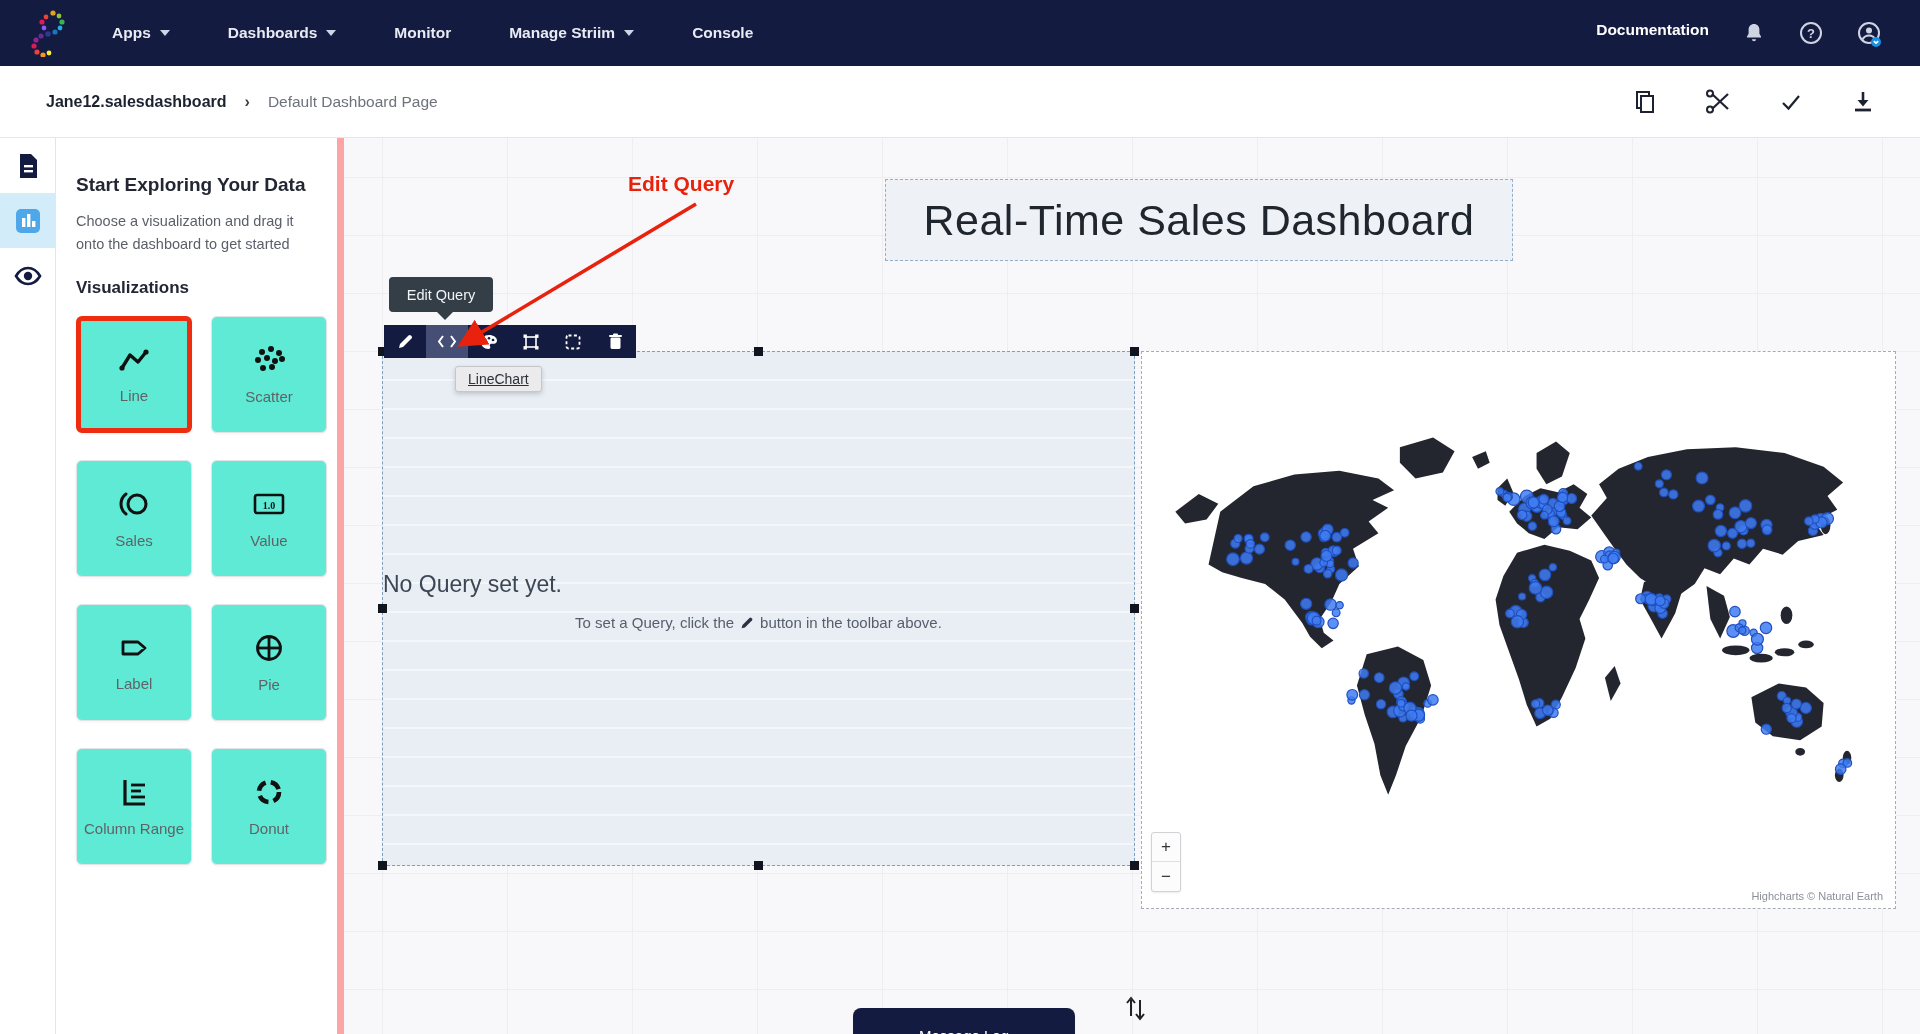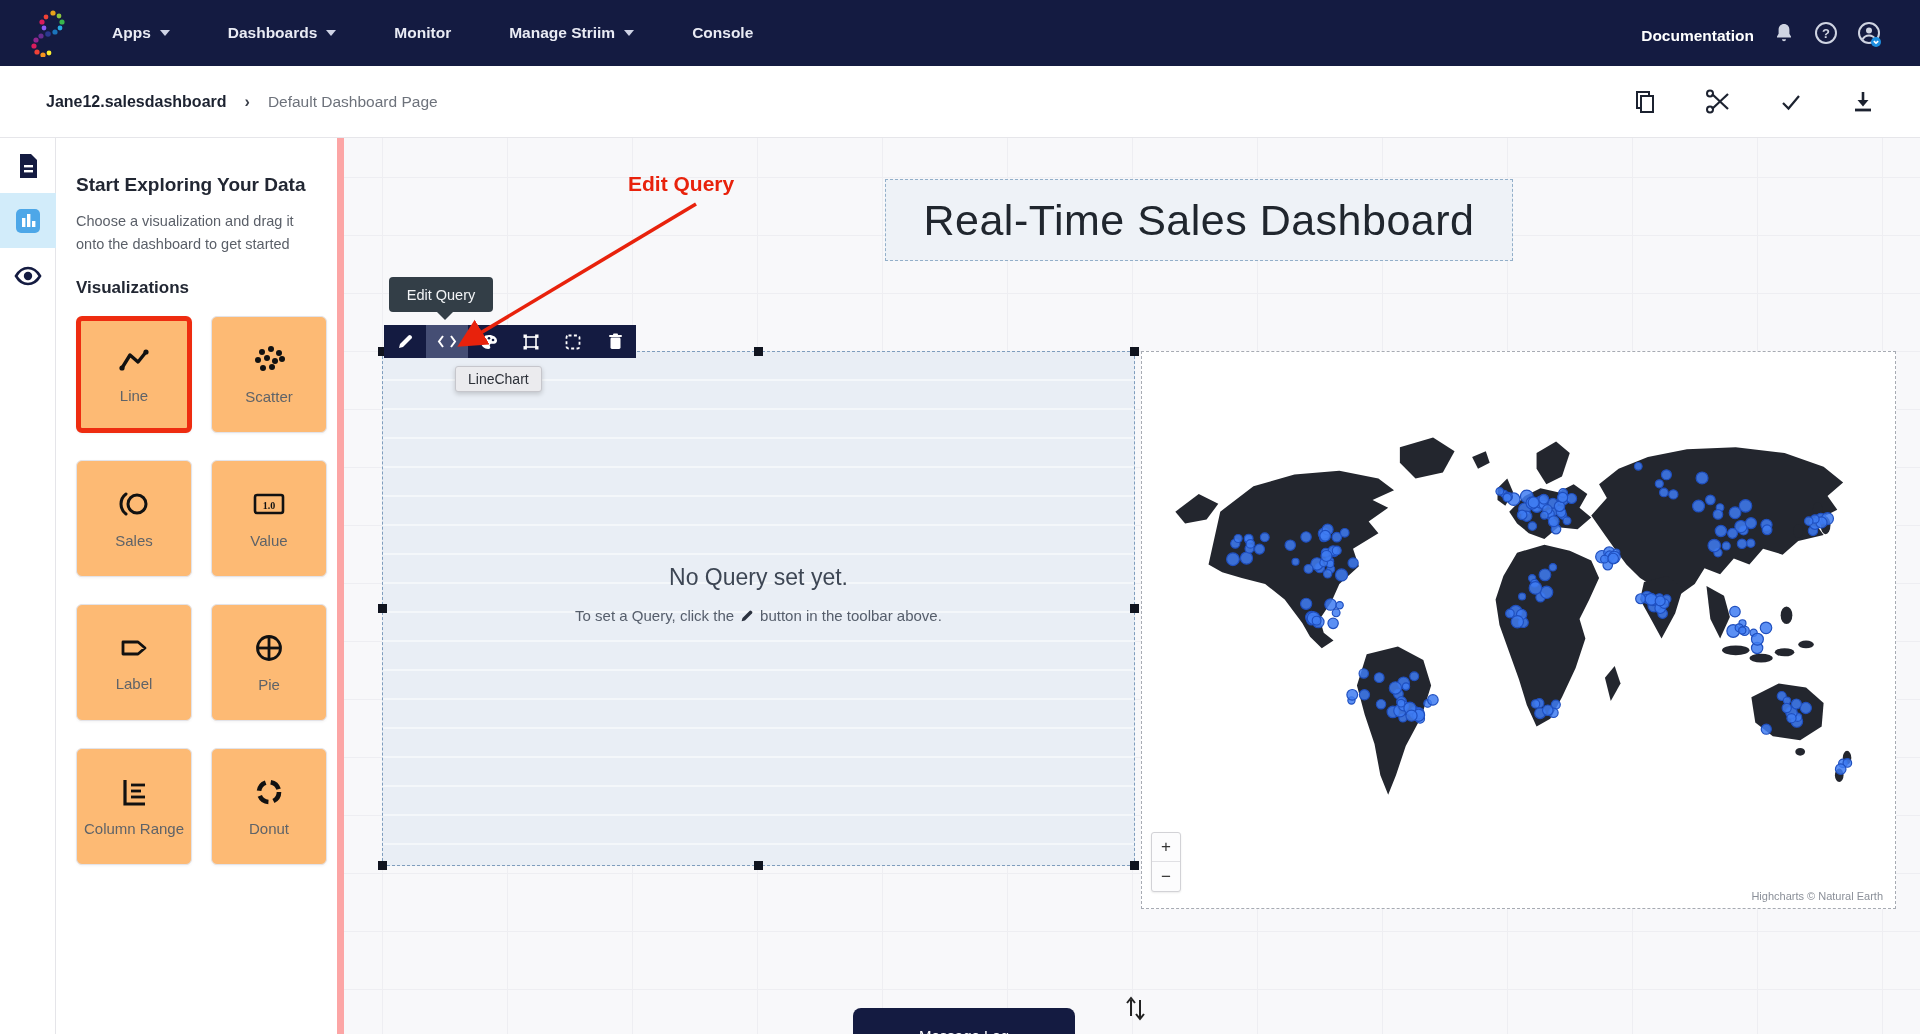--- a/index.html
+++ b/index.html
@@ -5,21 +5,21 @@
   * { box-sizing: border-box; margin: 0; padding: 0; }
   html,body { width:1920px; height:1034px; overflow:hidden; }
   body { font-family:"Liberation Sans", sans-serif; background:#fff; color:#1d2330; }
 
   
   .navbar { height:66px; background:#141b41; display:flex; align-items:center; padding:0 40px 0 28px; }
   .logo { width:40px; height:48px; margin-right:44px; flex:none; }
   .nav-items { display:flex; align-items:center; gap:58px; }
   .nav-item { color:#e9ebf4; font-size:15.5px; font-weight:600; display:flex; align-items:center; gap:9px; cursor:pointer; }
   .chev { width:0; height:0; border-left:5px solid transparent; border-right:5px solid transparent; border-top:6px solid #cfd4e6; }
-  .nav-right { margin-left:auto; display:flex; align-items:flex-end; gap:18px; }
+  .nav-right { margin-left:auto; display:flex; align-items:flex-start; gap:33px; }
   .doc-link { color:#fff; font-size:15.5px; font-weight:700; cursor:pointer; }
   .nav-icon { width:24px; height:24px; position:relative; cursor:pointer; }
 
   
   .crumbbar { height:72px; background:#fff; border-bottom:1px solid #e6e6ea; display:flex; align-items:center; padding:0 44px 0 46px; }
   .crumb-app { font-size:16px; font-weight:700; color:#1c2230; cursor:pointer; }
   .crumb-sep { margin:0 18px; color:#3a3f4a; font-size:16px; font-weight:700; }
   .crumb-page { font-size:15.5px; color:#6d727b; cursor:pointer; }
   .crumb-actions { margin-left:auto; display:flex; align-items:center; gap:46px; }
   .crumb-actions svg { cursor:pointer; display:block; }
@@ -28,21 +28,21 @@
   .content { display:flex; height:896px; }
   .rail { width:56px; border-right:1px solid #e5e5e9; flex:none; }
   .rail-btn { width:56px; height:55px; display:flex; align-items:center; justify-content:center; cursor:pointer; }
   .rail-btn.selected { background:#d2ecfa; }
 
   .panel { width:288px; border-right:7px solid #fca5a5; flex:none; padding:36px 0 0 20px; overflow:hidden; }
   .panel h2 { font-size:19px; font-weight:700; color:#222733; margin-bottom:14px; }
   .panel .intro { font-size:14.5px; color:#5a5f68; line-height:1.6; width:238px; margin-bottom:22px; }
   .panel h3 { font-size:17px; font-weight:700; color:#222733; margin-bottom:18px; }
   .tiles { display:grid; grid-template-columns:116px 116px; column-gap:19px; row-gap:27px; }
-  .tile { width:116px; height:117px; background:#fdba74; border:1px solid #e3e3e8; border-radius:6px;
+  .tile { width:116px; height:117px; background:#5eead4; border:1px solid #e3e3e8; border-radius:6px;
           box-shadow:0 1px 3px rgba(20,25,40,.05); display:flex; flex-direction:column; align-items:center;
           justify-content:center; gap:12px; cursor:grab; }
   .tile.hl { border:5px solid #ee2c10; }
   .tile .tlabel { font-size:15px; color:#5f6368; text-align:center; line-height:1.25; }
 
   
   .canvas { position:relative; flex:1; height:896px; overflow:hidden; background-color:#f8f8fa;
     background-image:linear-gradient(to right,#eeeef2 1px,transparent 1px),linear-gradient(to bottom,#eeeef2 1px,transparent 1px);
     background-size:125px 58px; background-position:38px 39px; }
 
@@ -55,26 +55,26 @@
 
   .qtooltip { position:absolute; left:45px; top:139px; width:104px; height:35px; background:#333e47; border-radius:4px;
     color:#f2f4f6; font-size:14.5px; display:flex; align-items:center; justify-content:center; z-index:45; }
   .qtooltip:after { content:""; position:absolute; left:48px; bottom:-8px; border:8px solid transparent; border-top-color:#333e47; border-bottom:none; }
 
   .wtoolbar { position:absolute; left:40px; top:187px; width:252px; height:33px; background:#141b41; display:flex; z-index:40; }
   .wtool { width:42px; height:33px; display:flex; align-items:center; justify-content:center; cursor:pointer; }
   .wtool.active { background:#454e74; }
 
   .drag-label { position:absolute; left:111px; top:228px; padding:4px 12px; background:#ebebee; border:1px solid #c6c6cc;
-    border-radius:3px; font-size:14px; color:#2c3038; box-shadow:0 2px 5px rgba(0,0,0,.18); z-index:42; }
+    border-radius:3px; font-size:14px; color:#2c3038; box-shadow:0 2px 5px rgba(0,0,0,.18); z-index:42;text-decoration:underline; }
 
   .chart-widget { position:absolute; left:38px; top:213px; width:753px; height:515px; border:1px dashed #7f9dbd;
     background:repeating-linear-gradient(180deg,#e9eef5 0px,#e9eef5 27px,#f4f7fa 27px,#f4f7fa 29px); z-index:10; cursor:move; }
   .handle { position:absolute; width:9px; height:9px; background:#10141f; z-index:12; }
-  .empty-wrap { position:absolute; left:0; right:0; top:212px; text-align:center; }
+  .empty-wrap { position:absolute; left:0; right:0; top:219px; text-align:left; }
   .empty-title { font-size:23px; color:#3d4654; margin-bottom:16px; }
   .empty-hint { font-size:15px; color:#565e6b; display:flex; align-items:center; justify-content:center; gap:6px; }
 
   .map-widget { position:absolute; left:797px; top:213px; width:755px; height:558px; background:#fff;
     border:1px dashed #a7abb3; z-index:10; cursor:pointer; }
   .map-widget svg.world { position:absolute; left:6px; top:10px; }
   .zoom-btns { position:absolute; left:9px; top:480px; width:30px; border:1px solid #d2d2d6; border-radius:3px;
     background:#fcfcfd; box-shadow:0 1px 2px rgba(0,0,0,.08); z-index:15; }
   .zoom-btn { width:28px; height:29px; display:flex; align-items:center; justify-content:center; font-size:17px;
     color:#333; cursor:pointer; }

